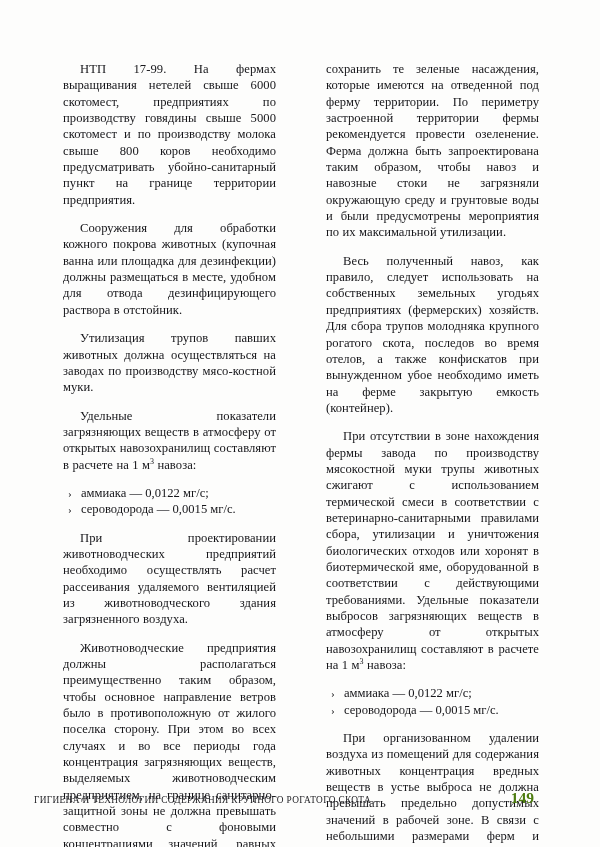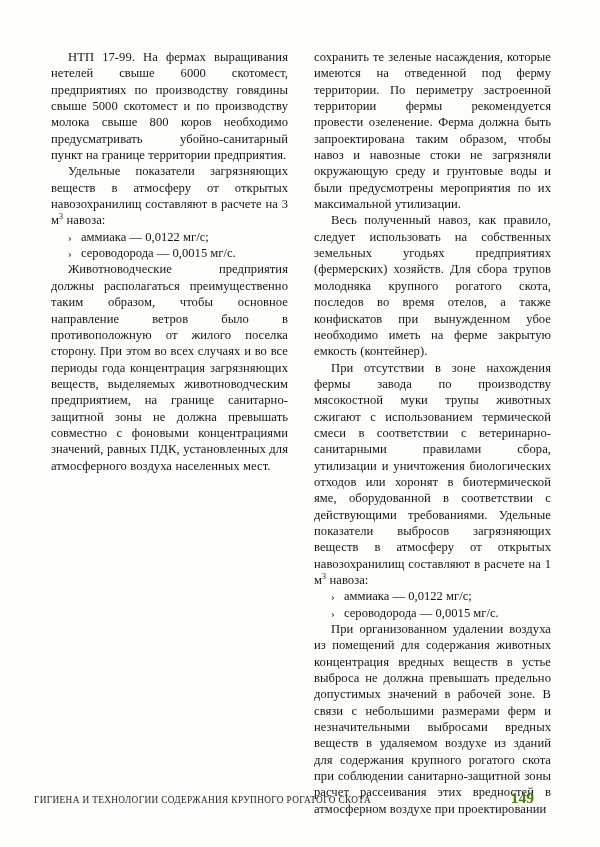--- a/index.html
+++ b/index.html
@@ -33,21 +33,21 @@
     flex-direction: row;
     justify-content: space-between;
   }
 
   .column {
     width: 237px;
     display: block;
   }
 
   p.para {
-    margin: 0;
+    margin: 12px;
     font-size: 12.6px;
     line-height: 16.35px;
     text-align: justify;
     text-indent: 17px;
     letter-spacing: 0.05px;
     word-spacing: 0.2px;
     hyphens: manual;
     -webkit-hyphens: manual;
   }
 
@@ -113,29 +113,32 @@
 
 <div class="page">
 
   <div class="content">
 
     <div class="column">
 
       <p class="para">НТП 17-99. На фермах выращивания нетелей свыше 6000 скотомест, предприятиях по производству говядины свыше 5000 скотомест и по производству молока свыше 800 коров необходимо предусматривать убойно-санитарный пункт на границе территории предприятия.</p>
 
 
+      <p class="para">Сооружения для обработки кожного покрова животных (купочная ванна или площадка для дезинфекции) должны размещаться в месте, удобном для отвода дезинфицирующего раствора в отстойник.</p>
 
+      <p class="para">Утилизация трупов павших животных должна осуществляться на заводах по производству мясо-костной муки.</p>
 
-      <p class="para"><span>Удельные показатели загрязняющих веществ в атмосферу от открытых навозохранилищ составляют в расчете на 3 м</span><span class="sup">3</span><span> навоза:</span></p>
+      <p class="para"><span>Удельные показатели загрязняющих веществ в атмосферу от открытых навозохранилищ составляют в расчете на 1 м</span><span class="sup">3</span><span> навоза:</span></p>
 
       <ul class="bullets">
         <li><span class="marker">›</span><span>аммиака — 0,0122 мг/с;</span></li>
         <li><span class="marker">›</span><span>сероводорода — 0,0015 мг/с.</span></li>
       </ul>
 
+      <p class="para">При проектировании животноводческих предприятий необходимо осуществлять расчет рассеивания удаляемого вентиляцией из животноводческого здания загрязненного воздуха.</p>
 
       <p class="para">Животноводческие предприятия должны располагаться преимущественно таким образом, чтобы основное направление ветров было в противоположную от жилого поселка сторону. При этом во всех случаях и во все периоды года концентрация загрязняющих веществ, выделяемых животноводческим предприятием, на границе санитарно-защитной зоны не должна превышать совместно с фоновыми концентрациями значений, равных ПДК, установленных для атмосферного воздуха населенных мест.</p>
 
 
     </div>
 
     <div class="column">
 
       <p class="para noindent">сохранить те зеленые насаждения, которые имеются на отведенной под ферму территории. По периметру застроенной территории фермы рекомендуется провести озеленение. Ферма должна быть запроектирована таким образом, чтобы навоз и навозные стоки не загрязняли окружающую среду и грунтовые воды и были предусмотрены мероприятия по их максимальной утилизации.</p>
 

